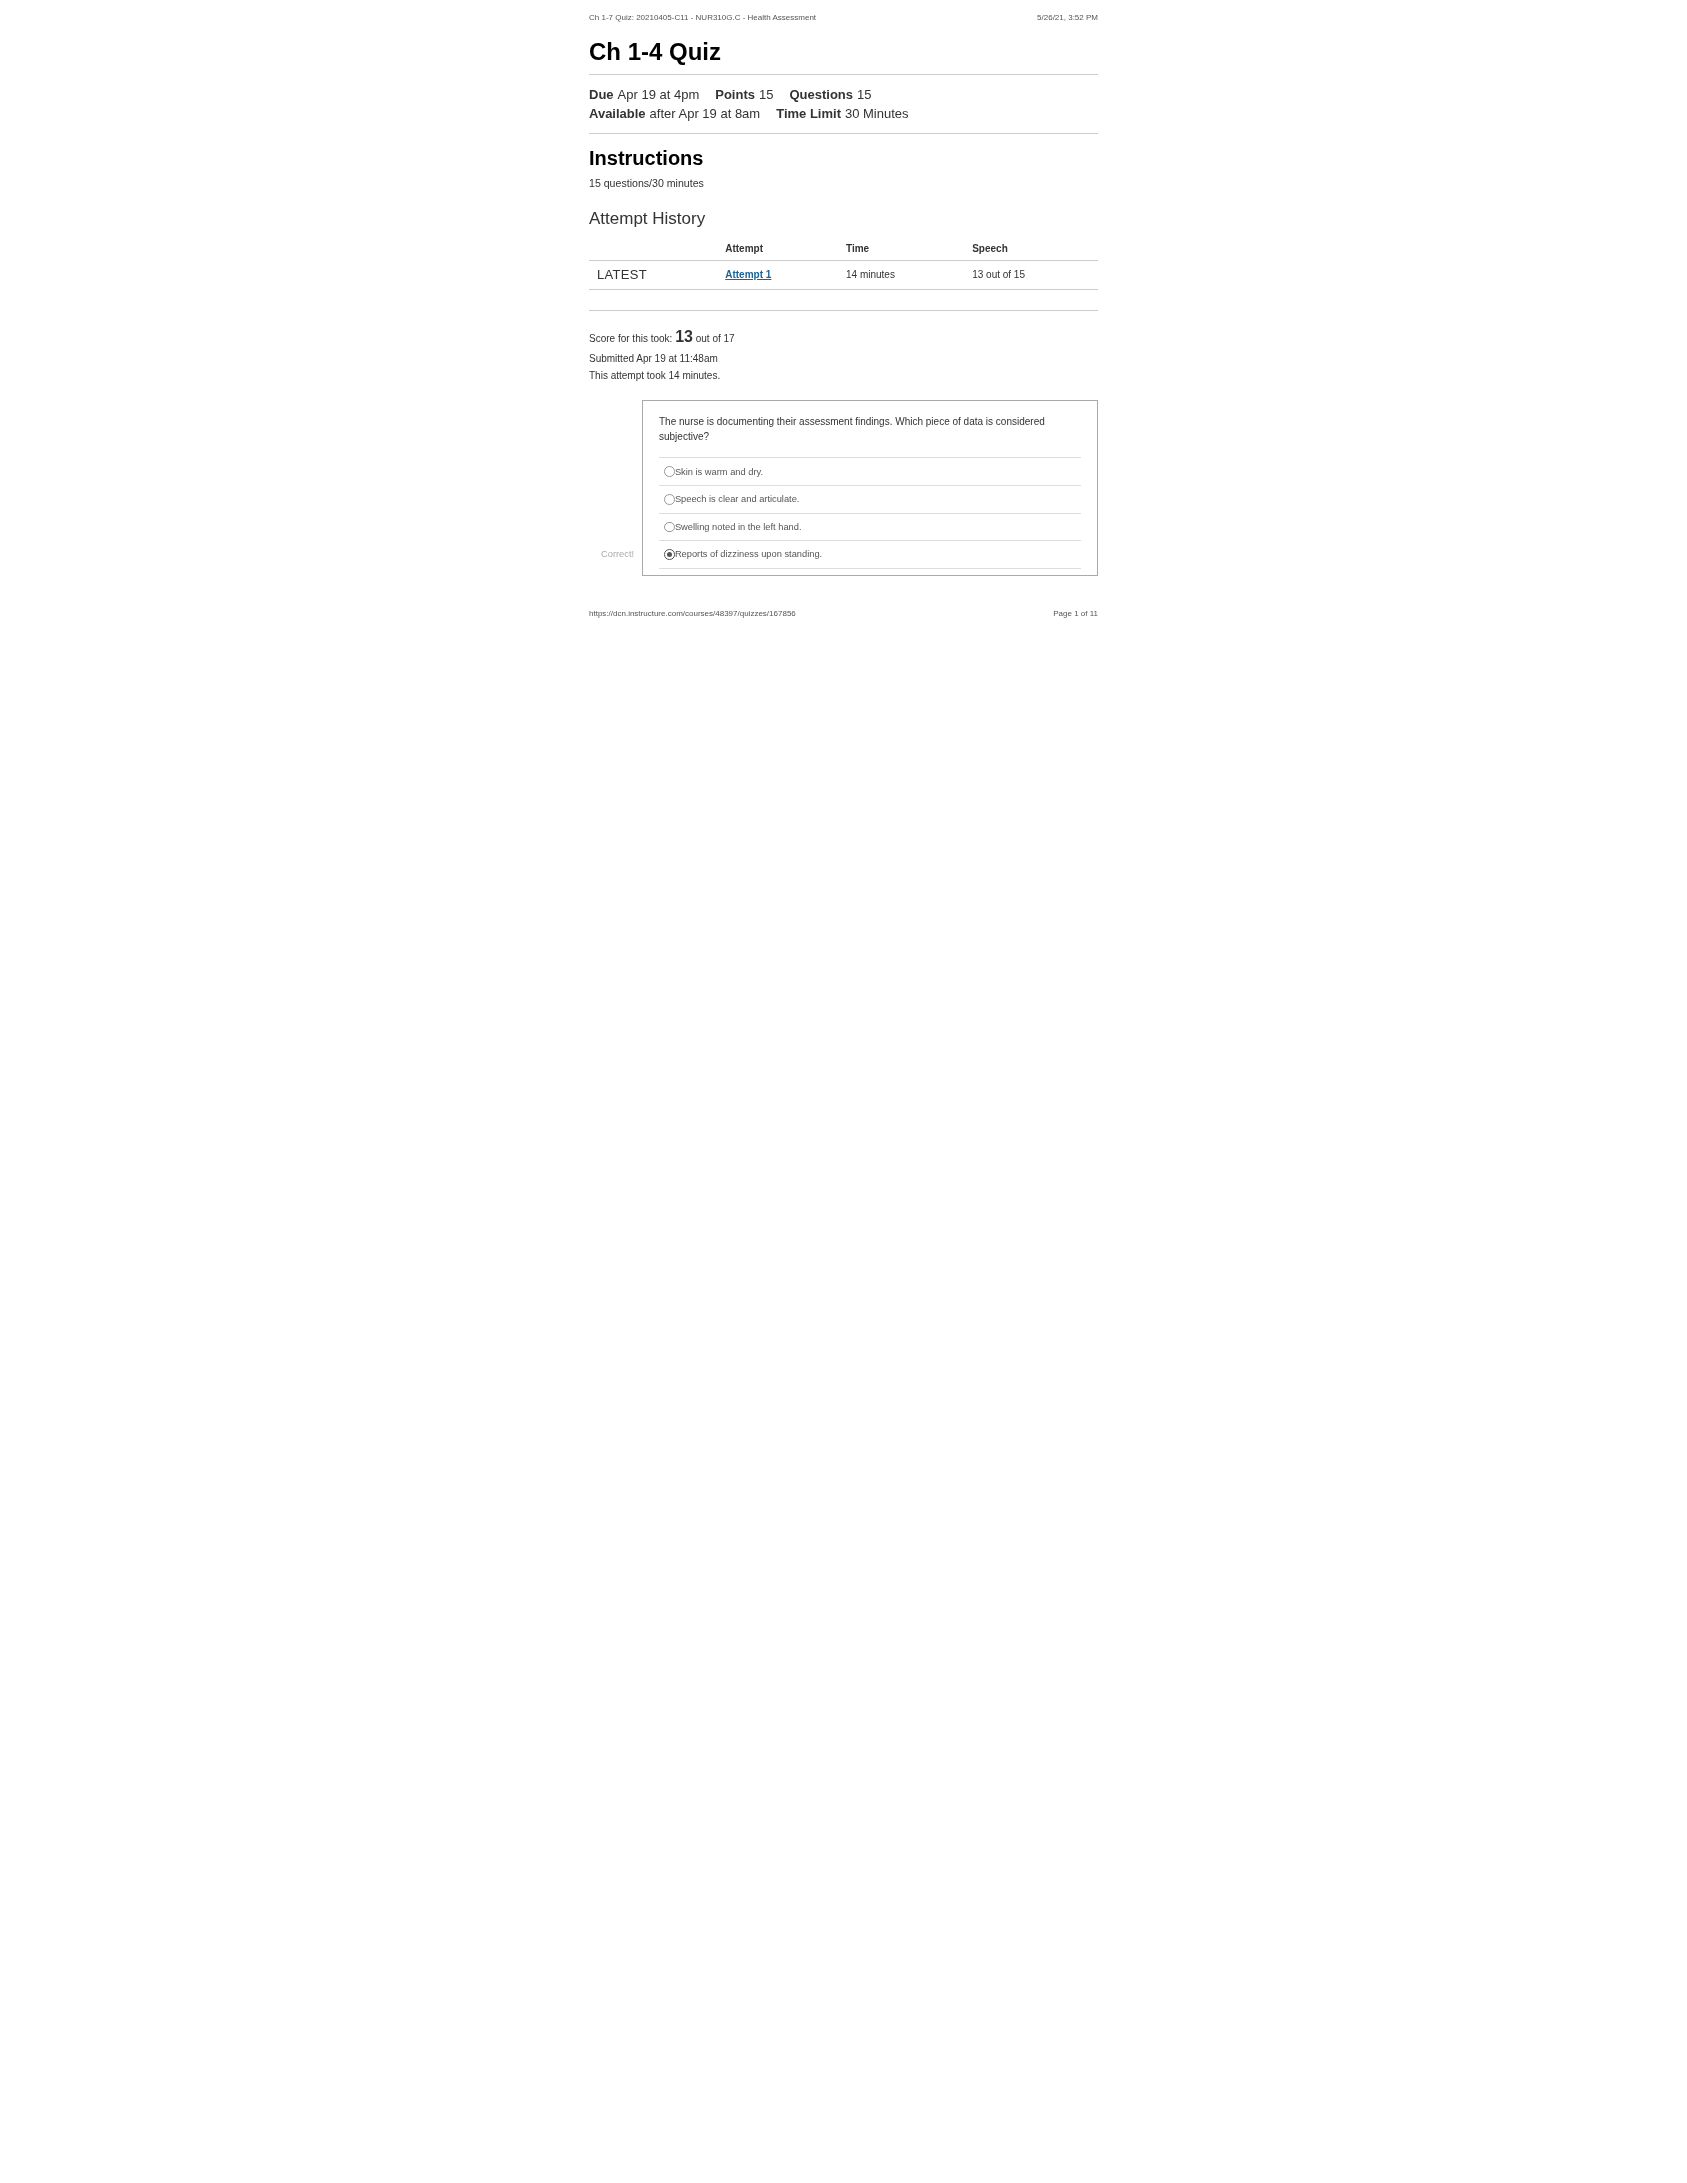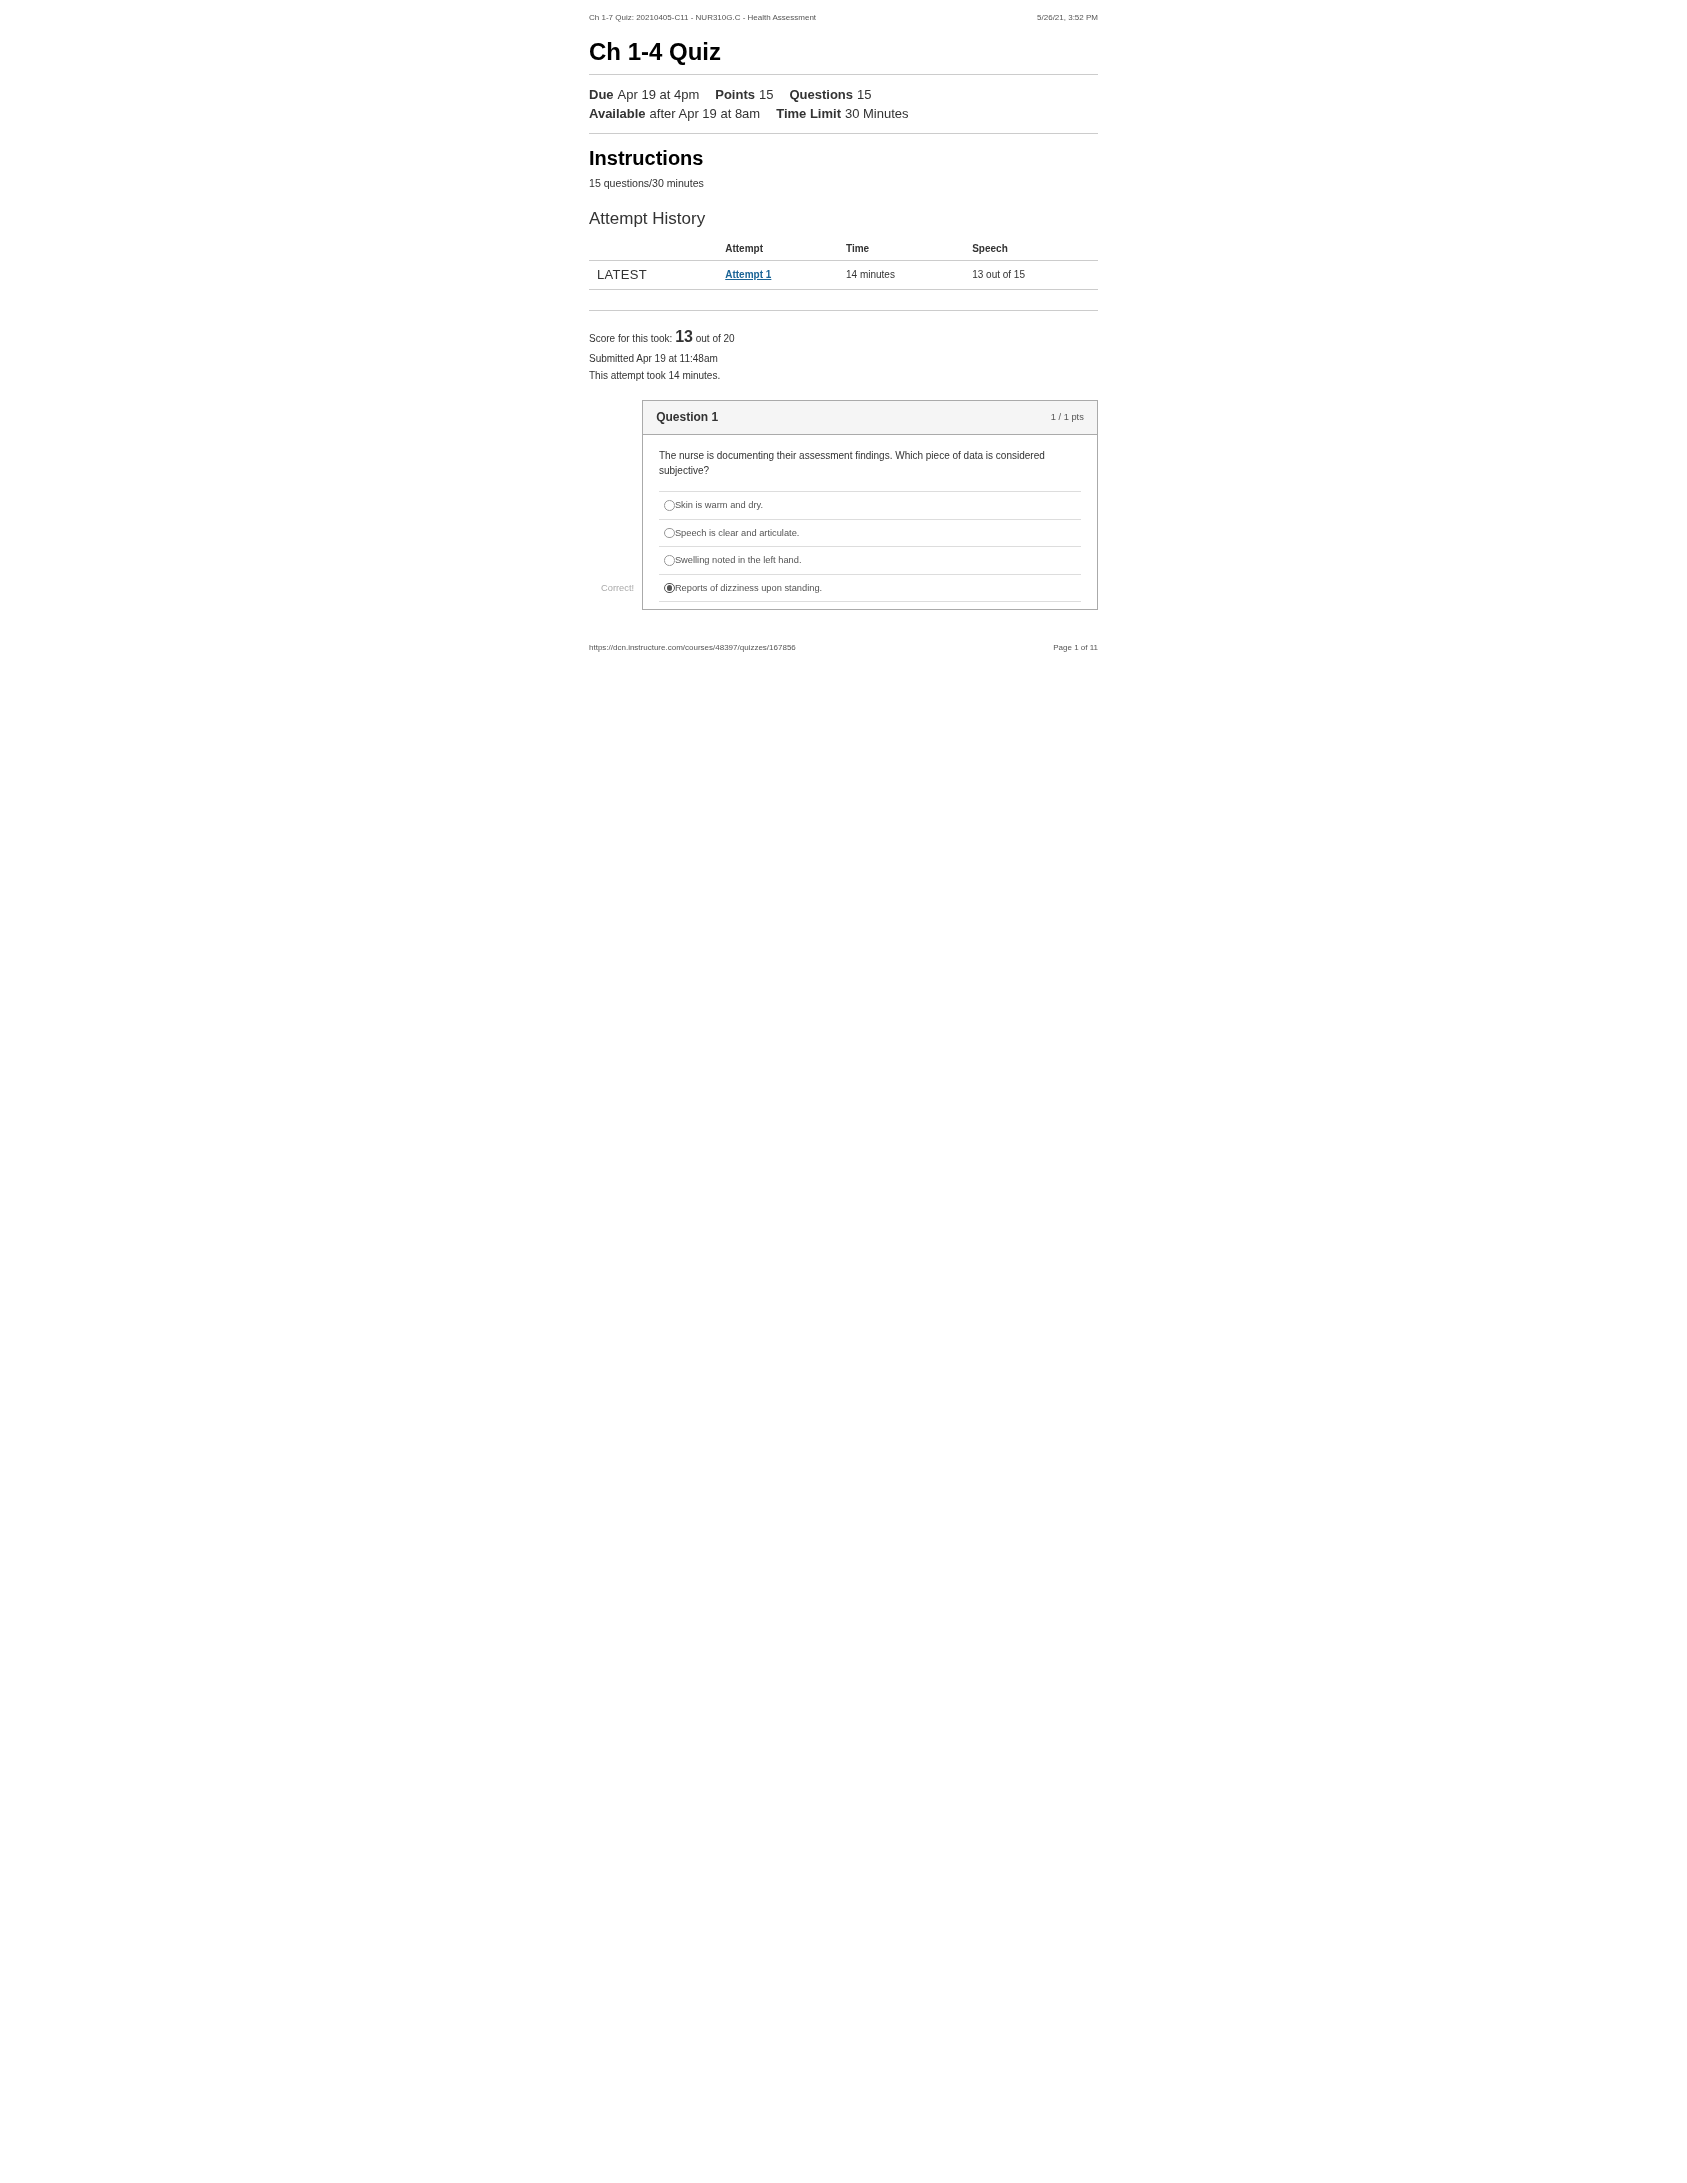--- a/index.html
+++ b/index.html
@@ -275,31 +275,27 @@
       <td>14 minutes</td>
       <td>13 out of 15</td>
     </tr>
   </tbody>
 </table>
 
 <hr class="divider">
 
 <div class="score-summary">
   <div>
-    <span>Score for this took: </span><span class="score-bold">13</span><span> out of 20</span>
+    <span>Score for this took: </span><span class="score-bold">13</span><span> out of 17</span>
   </div>
   <div>Submitted Apr 19 at 11:48am</div>
   <div>This attempt took 14 minutes.</div>
 </div>
 
 <div class="question-block">
-  <div class="question-header">
-    <span class="question-title">Question 1</span>
-    <span class="question-points">1 / 1 pts</span>
-  </div>
   <div class="question-body">
     <p class="question-text">The nurse is documenting their assessment findings. Which piece of data is considered subjective?</p>
 
     <div class="answer-option">
       <div class="radio-circle"></div>
       <span>Skin is warm and dry.</span>
     </div>
 
     <div class="answer-option">
       <div class="radio-circle"></div>

